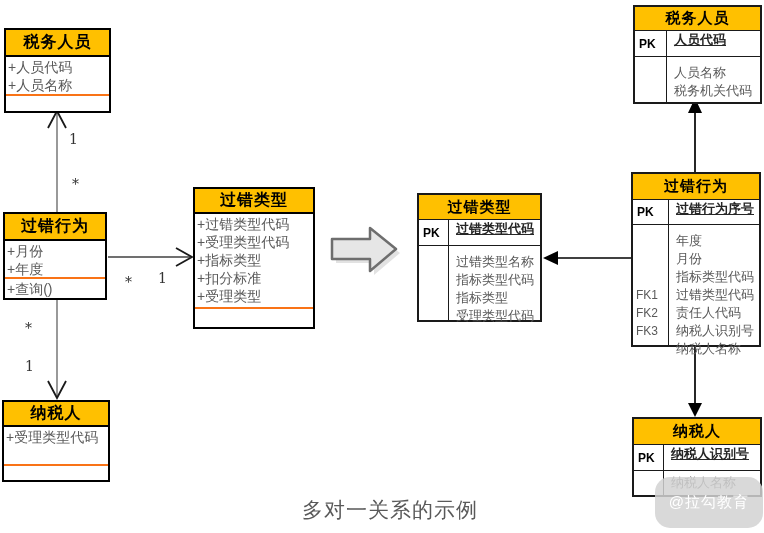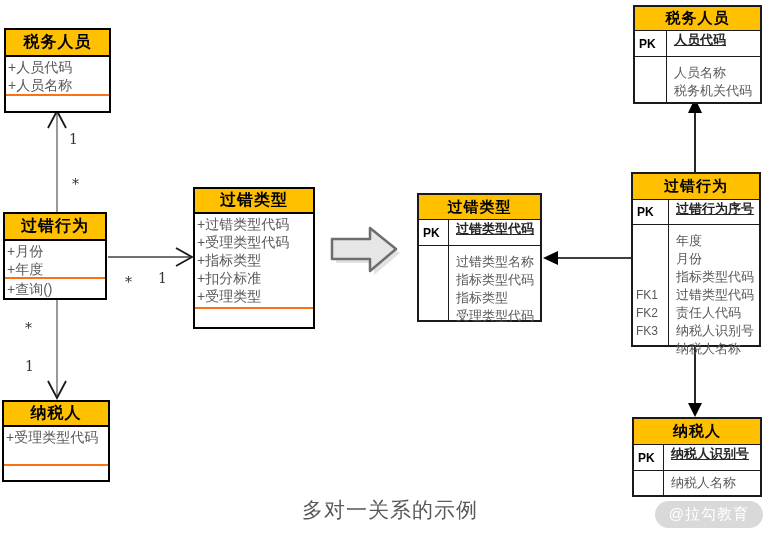--- a/index.html
+++ b/index.html
@@ -117,21 +117,21 @@
     color: #595959;
     letter-spacing: 1px;
     z-index: 3;
   }
   .watermark {
     position: absolute;
     right: 1px; bottom: 5px;
     background: rgba(210,210,210,0.85);
     color: #ffffff;
     font-size: 15px;
-    padding: 4px 14px;
+    padding: 16px 14px;
     border-radius: 15px;
     letter-spacing: 1px;
     z-index: 4;
   }
 </style>
 </head>
 <body>
 
 <div class="stage">
 

